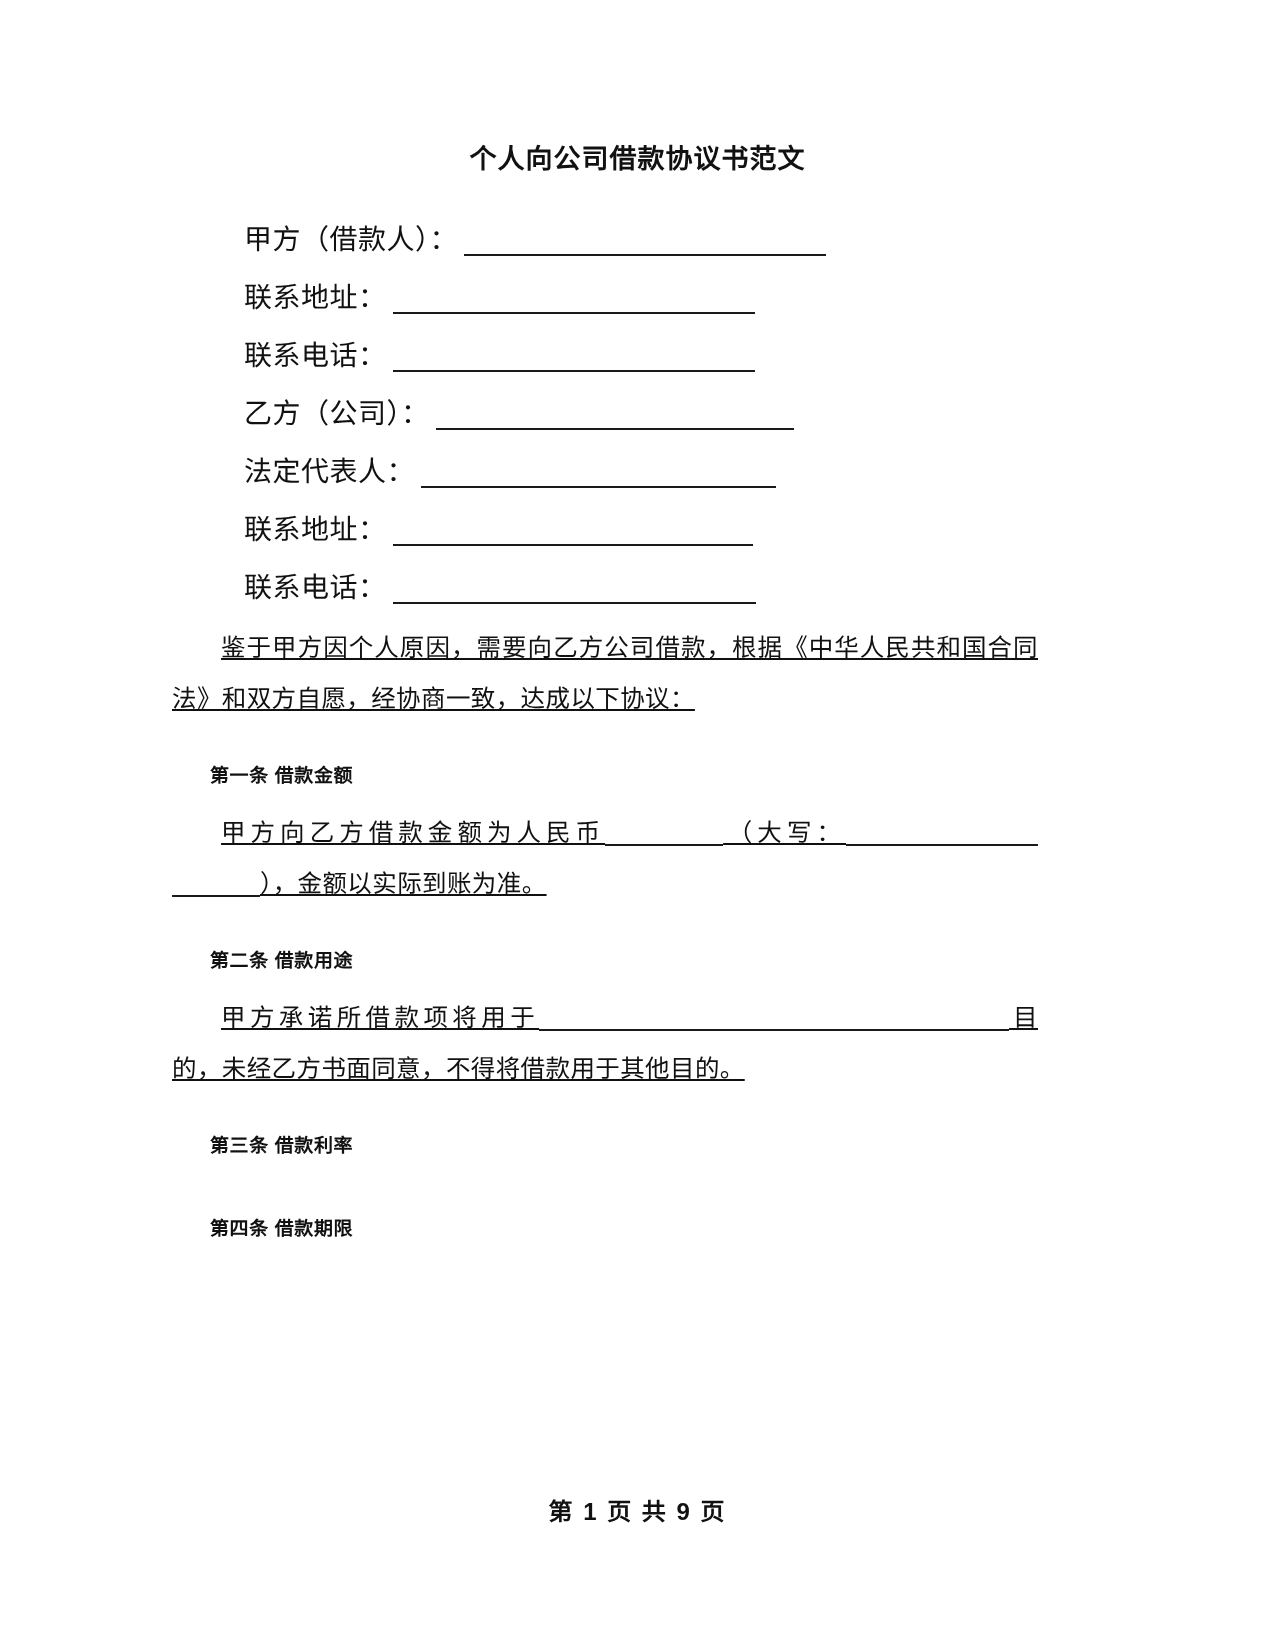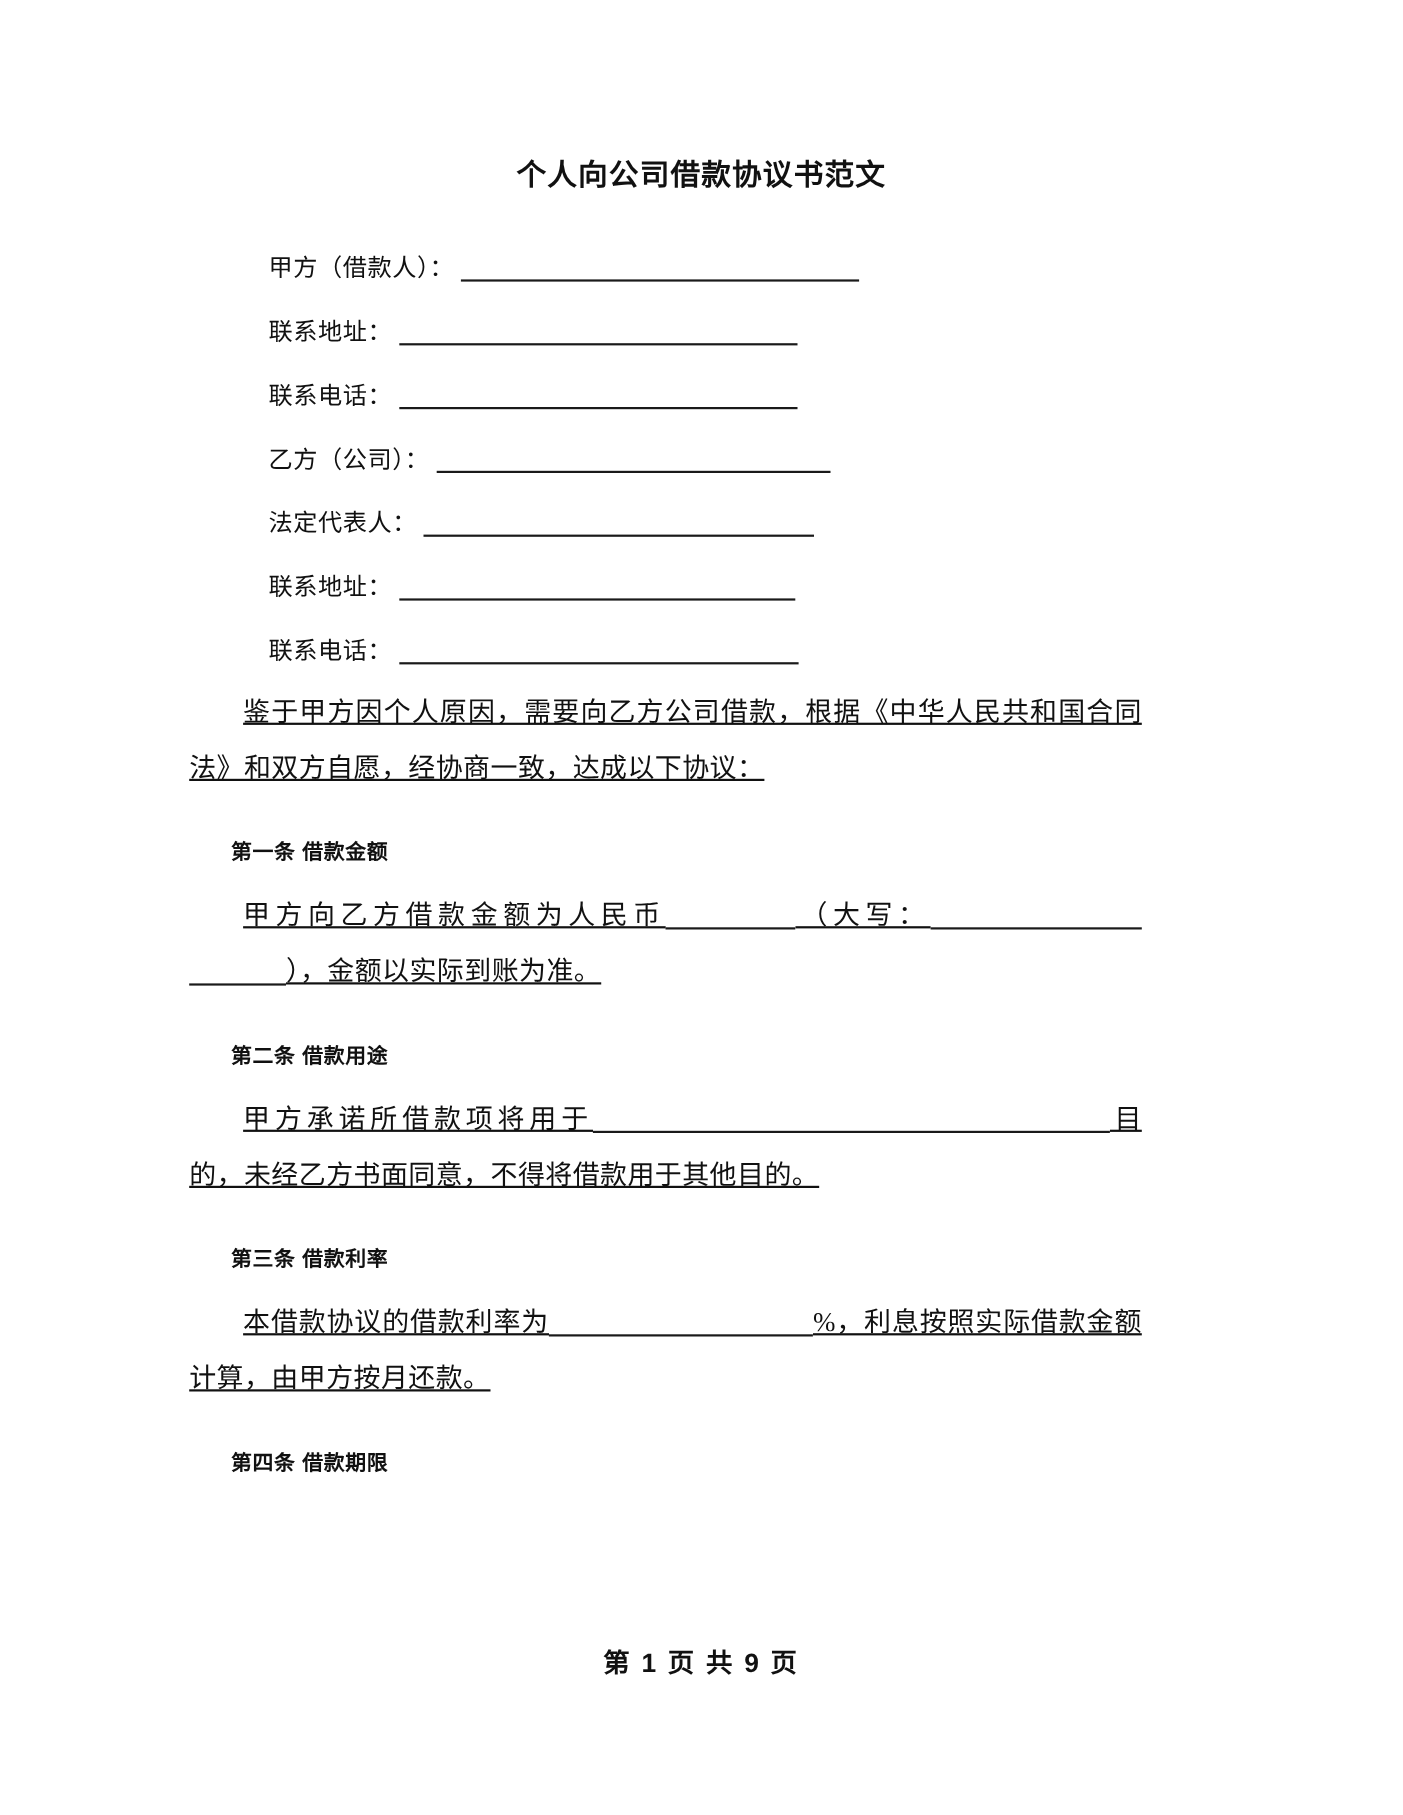--- a/index.html
+++ b/index.html
@@ -46,21 +46,21 @@
     position: absolute;
     left: 172px;
     top: 198px;
     width: 866px;
   }
 
   .field-line {
     height: 58px;
     display: flex;
     align-items: flex-end;
-    font-size: 22px;
+    font-size: 28px;
     line-height: 1.1;
     white-space: nowrap;
   }
   .field-line .indent {
     display: inline-block;
     width: 72px;
     flex: none;
   }
   .field-label {
     flex: none;
@@ -186,21 +186,20 @@
 
     <p class="para" style="margin-top:18px;">鉴于甲方因个人原因，需要向乙方公司借款，根据《中华人民共和国合同法》和双方自愿，经协商一致，达成以下协议：</p>
 
     <h2 class="clause">第一条 借款金额</h2>
     <p class="para"><span>甲方向乙方借款金额为人民币</span><span class="blank w-amount"></span><span>（大写：</span><span class="blank w-capital"></span><span class="blank w-capital2"></span><span>），金额以实际到账为准。</span></p>
 
     <h2 class="clause">第二条 借款用途</h2>
     <p class="para"><span>甲方承诺所借款项将用于</span><span class="blank w-purpose"></span><span>目的，未经乙方书面同意，不得将借款用于其他目的。</span></p>
 
     <h2 class="clause">第三条 借款利率</h2>
-    <p class="para"><span>本借款协议的借款利率为</span><span class="blank w-rate"></span><span>%，利息按照实际借款金额计算，由甲方按月还款。</span></p>
 
     <h2 class="clause">第四条 借款期限</h2>
 
   </div>
 
   <div class="footer">
     <span>第</span>
     <span class="num">1</span>
     <span>页 共</span>
     <span class="num">9</span>

